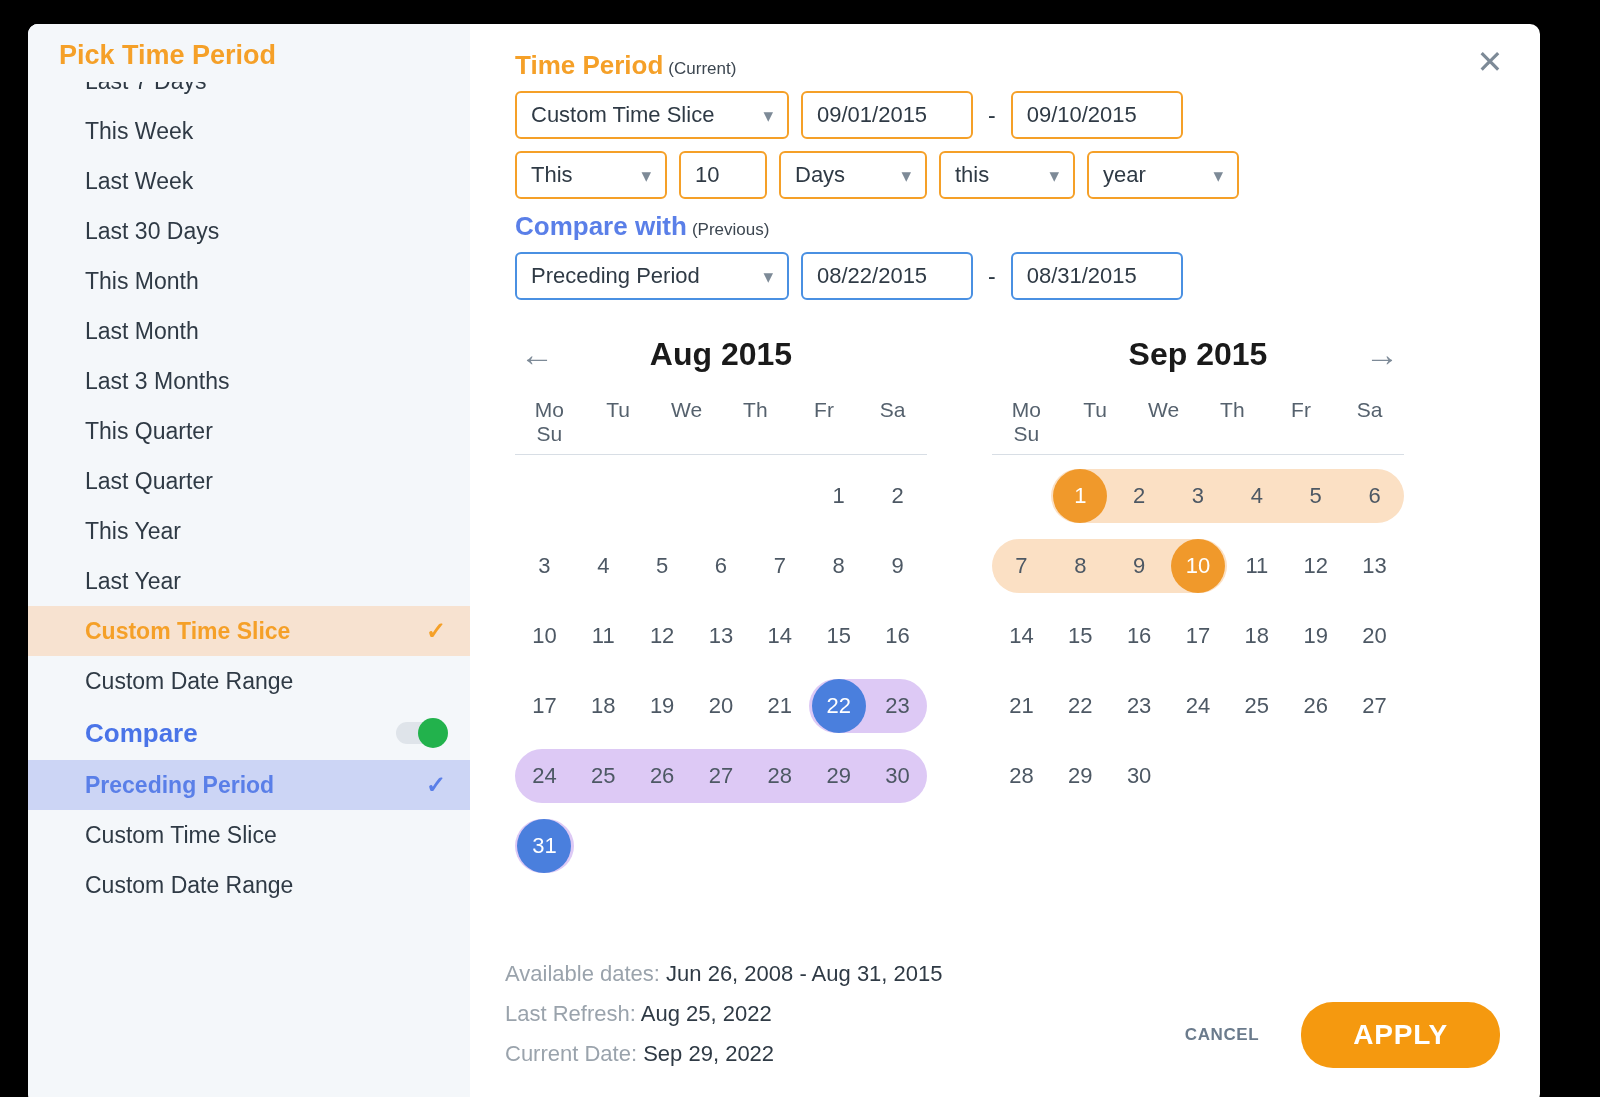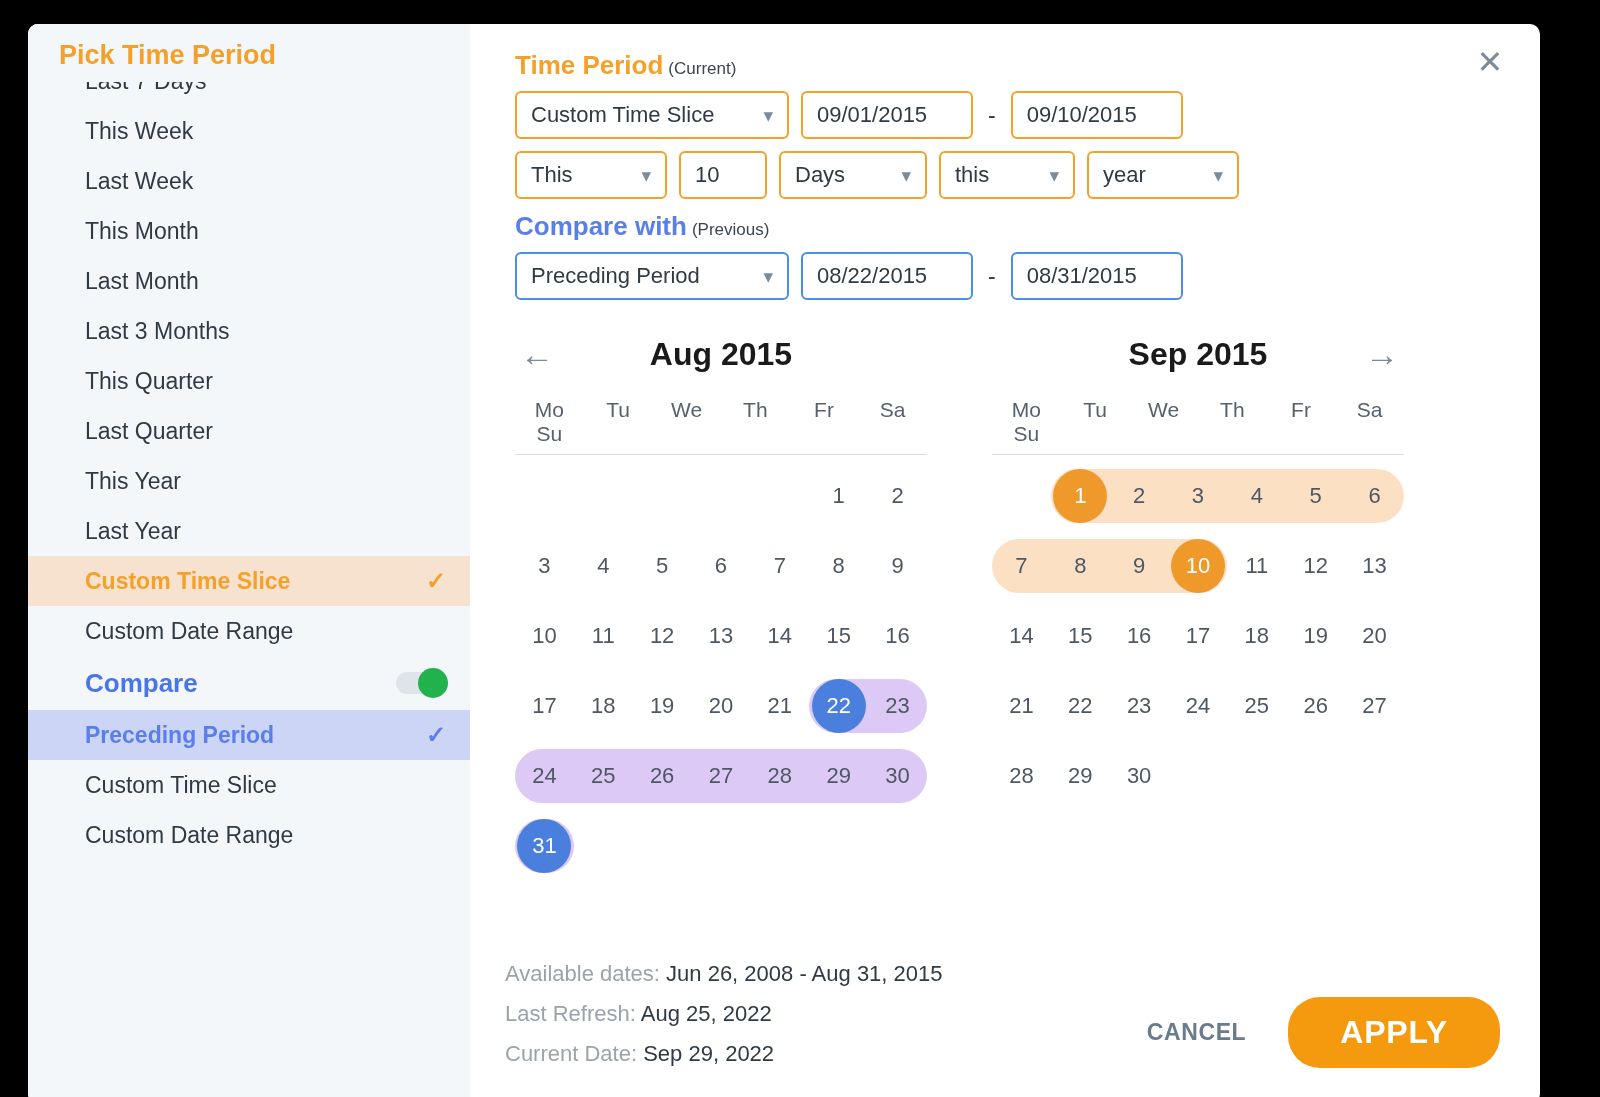--- a/index.html
+++ b/index.html
@@ -218,31 +218,31 @@
     position: absolute;
     left: 35px; right: 40px; bottom: 30px;
     display: flex;
     align-items: flex-end;
   }
   .meta { font-size: 22px; line-height: 1.82; }
   .meta .k { color: #9aa3ac; }
   .meta .v { color: #2f3a45; }
   .actions { margin-left: auto; display: flex; align-items: center; gap: 42px; padding-bottom: 6px; }
   .cancel-btn {
-    font-size: 23px;
+    font-size: 17px;
     font-weight: bold;
     letter-spacing: 0.6px;
     color: #6b7b8c;
     cursor: pointer;
     margin-left: 7px;
   }
   .apply-btn {
     background: #f5990f;
     color: #fff;
-    font-size: 32px;
+    font-size: 28px;
     font-weight: bold;
     letter-spacing: 0.8px;
     border: none;
     border-radius: 32px;
     padding: 17px 52px;
     cursor: pointer;
     font-family: "Liberation Sans", sans-serif;
     text-align: center;
   }
 </style>
@@ -255,20 +255,23 @@
     <div class="sidebar-header">Pick Time Period</div>
     <div class="sidebar-list" id="sidebar-list">
         <div class="s-item">
           <span>Last 7 Days</span>
         </div>
         <div class="s-item">
           <span>This Week</span>
         </div>
         <div class="s-item">
           <span>Last Week</span>
+        </div>
+        <div class="s-item">
+          <span>Last 30 Days</span>
         </div>
         <div class="s-item">
           <span>This Month</span>
         </div>
         <div class="s-item">
           <span>Last Month</span>
         </div>
         <div class="s-item">
           <span>Last 3 Months</span>
         </div>

